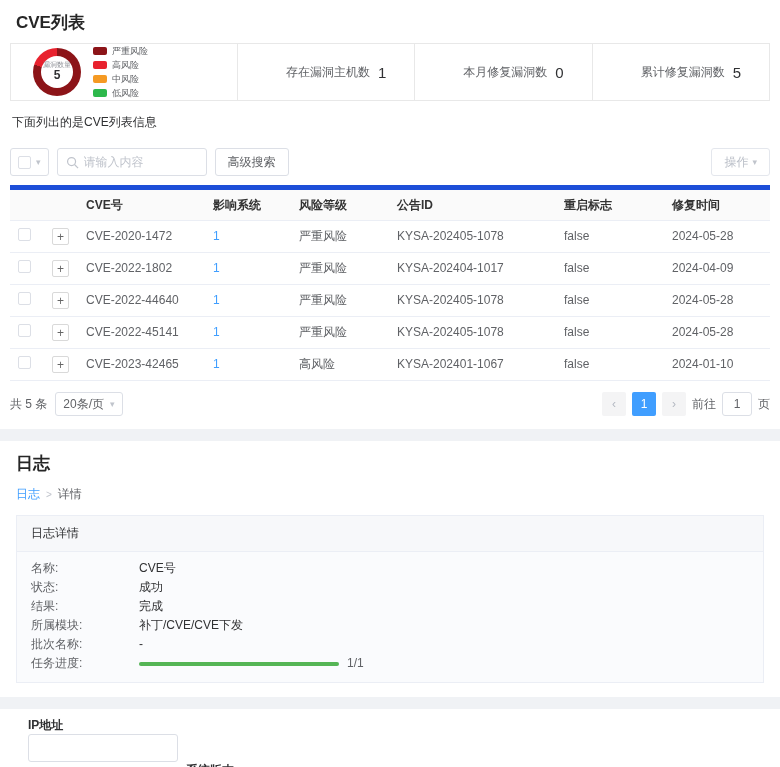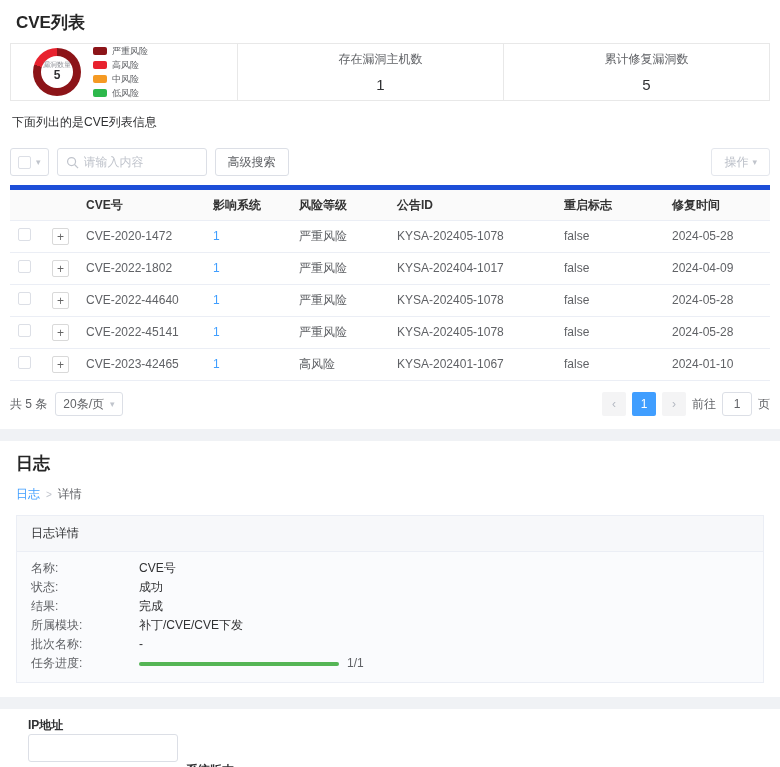--- a/index.html
+++ b/index.html
@@ -15,21 +15,21 @@
   .donut-area { display:flex; align-items:center; gap:12px; padding:0 22px; width:226px; flex:none; }
   .donut { width:48px; height:48px; border-radius:50%; position:relative; flex:none; background:#8c1418; }
   .donut-hole { position:absolute; inset:8px; background:#fff; border-radius:50%; display:flex; flex-direction:column; align-items:center; justify-content:center; line-height:1.15; }
   .donut-label { font-size:7px; color:#909399; white-space:nowrap; }
   .donut-value { font-size:12px; font-weight:700; color:#303133; }
   .legend { list-style:none; }
   .legend-item { display:flex; align-items:center; gap:5px; margin:1px 0; }
   .swatch { width:14px; height:8px; border-radius:2px; flex:none; background:#ccc; }
   .legend-label { font-size:9px; color:#606266; white-space:nowrap; }
   .stat-cols { flex:1; display:flex; }
-  .stat-col { flex:1; border-left:1px solid #e8e8e8; display:flex; flex-direction:column; align-items:center; justify-content:center; gap:8px;padding-left:20px; }
+  .stat-col { flex:1; border-left:1px solid #e8e8e8; display:flex; flex-direction:row; align-items:center; justify-content:center; gap:8px;padding-left:20px; }
   .stat-label { font-size:12px; color:#606266; }
   .stat-value { font-size:15px; color:#303133; }
 
   .hint { padding:13px 12px 9px; color:#303133; }
 
   
   .toolbar { display:flex; align-items:center; gap:8px; padding:8px 10px 9px; }
   .check-dd { height:28px; border:1px solid #dcdfe6; border-radius:3px; background:#fff; display:flex; align-items:center; gap:5px; padding:0 7px; cursor:pointer; }
   .checkbox { width:13px; height:13px; border:1px solid #dcdfe6; border-radius:2px; background:#fff; display:inline-block; flex:none; }
   .chev { color:#c0c4cc; font-size:9px; line-height:1; }
@@ -121,20 +121,24 @@
             </li>
           </ul>
       </div>
       <div class="stat-cols">
 
           <div class="stat-col">
             <div class="stat-label">存在漏洞主机数</div>
             <div class="stat-value">1</div>
           </div>
 
+          <div class="stat-col">
+            <div class="stat-label">本月修复漏洞数</div>
+            <div class="stat-value">0</div>
+          </div>
 
           <div class="stat-col">
             <div class="stat-label">累计修复漏洞数</div>
             <div class="stat-value">5</div>
           </div>
         </div>
     </div>
 
     <div class="hint">下面列出的是CVE列表信息</div>
 

